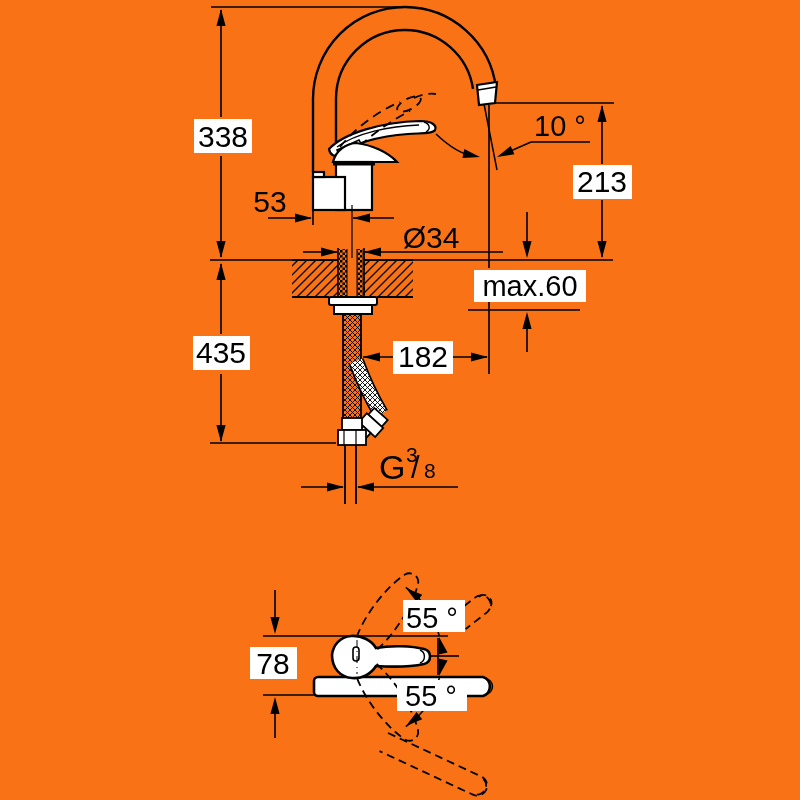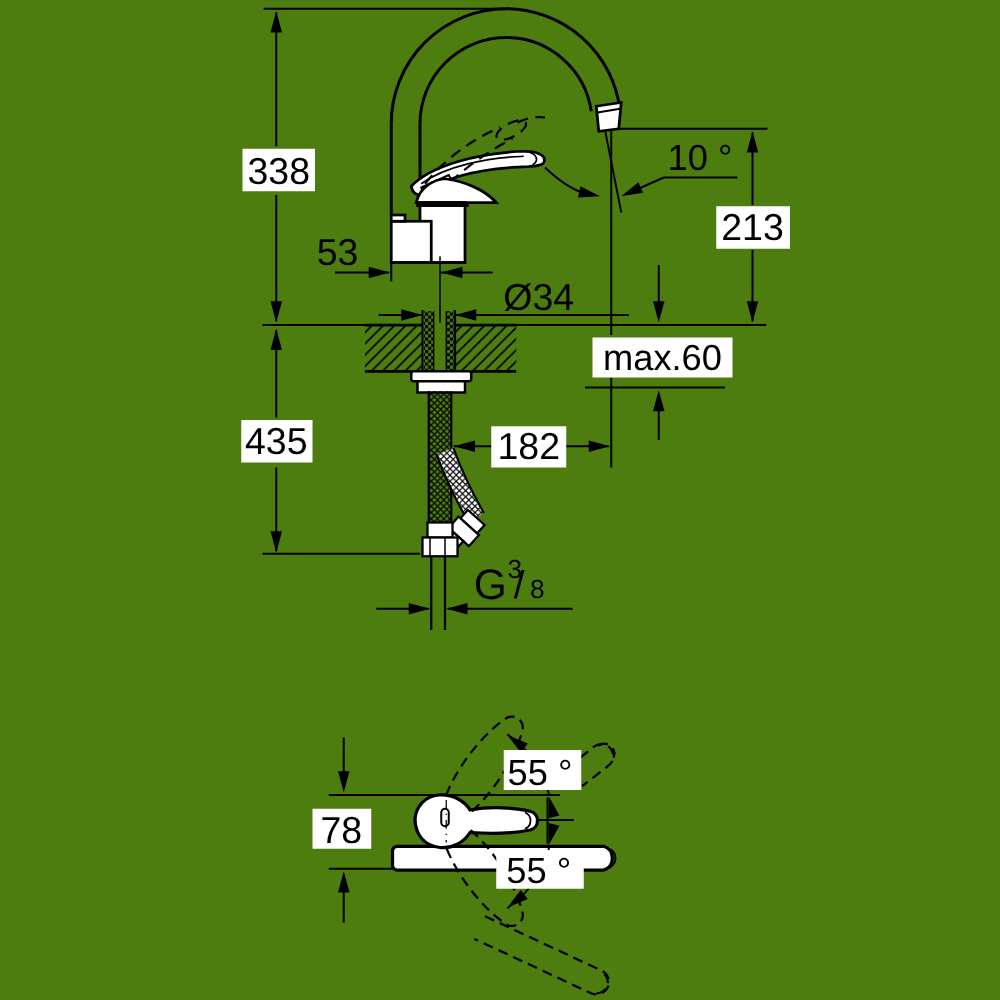--- a/index.html
+++ b/index.html
@@ -1,16 +1,16 @@
 <!DOCTYPE html>
 <html><head>
 <meta charset="utf-8">
 <style>
   html,body{margin:0;padding:0;background:#fff;}
-  #stage{position:relative;width:800px;height:800px;background:#4d7c0f;overflow:hidden;}
+  #stage{position:relative;width:800px;height:800px;background:#f97316;overflow:hidden;}
   svg{display:block;}
   text{font-family:"Liberation Sans","DejaVu Sans",sans-serif;fill:#000;}
   .dim{font-size:30px;}
   .dim-s{font-size:29px;}
   .gmain{font-size:34px;}
   .gsup{font-size:21px;}
   .gslash{font-size:31px;}
 </style>
 </head>
 <body>

